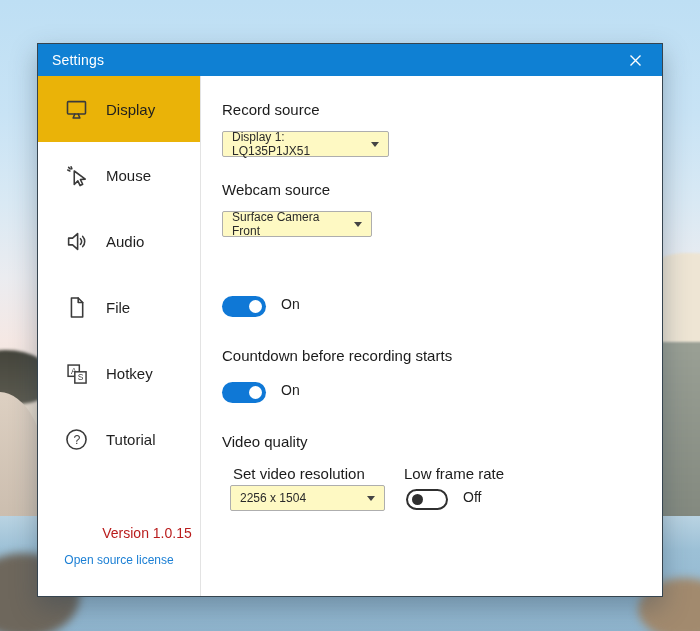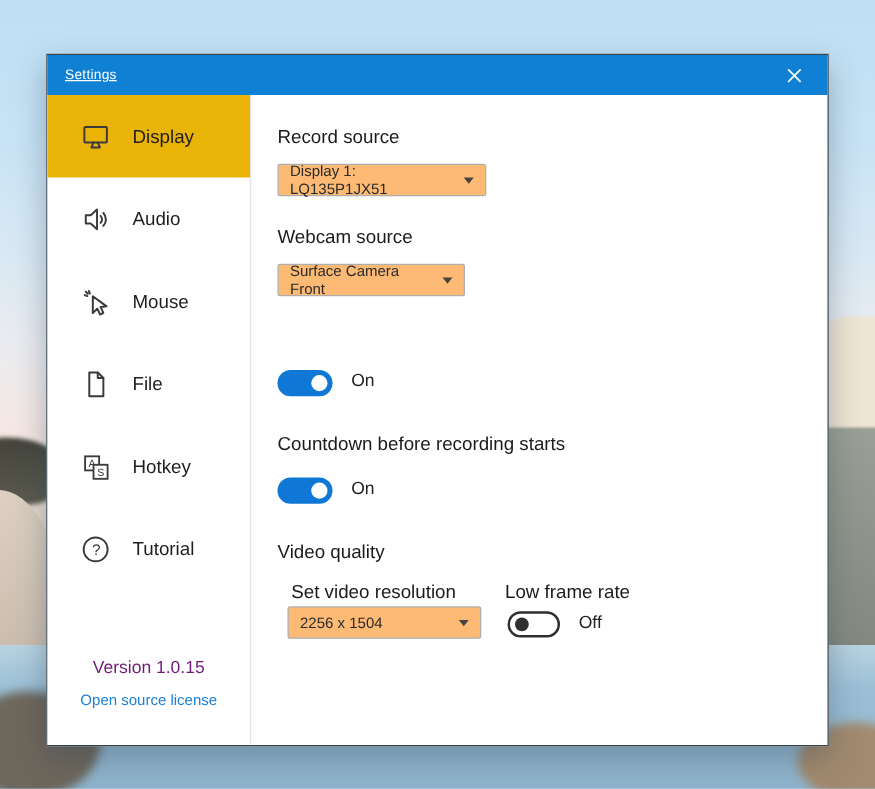--- a/index.html
+++ b/index.html
@@ -13,39 +13,39 @@
   .wp-left-rock{left:-34px;top:350px;width:88px;height:54px;background:linear-gradient(180deg,#44443b,#5c5b50);border-radius:45% 55% 40% 50%;filter:blur(1.5px);}
   .wp-left-sand{left:-22px;top:392px;width:70px;height:130px;background:linear-gradient(180deg,#ddd0c2,#cbbdae);border-radius:30% 70% 0 0;}
   .wp-water{left:0;top:516px;width:700px;height:115px;background:linear-gradient(180deg,#b9d3e2 0%,#9cc0d6 30%,#8fb4cd 100%);}
   .wp-left-dark{left:-32px;top:553px;width:112px;height:85px;background:#6e675c;filter:blur(4px);border-radius:50%;}
   .wp-right-tan{right:-30px;top:578px;width:92px;height:62px;background:#a28a6e;filter:blur(4px);border-radius:50%;}
 
   
   .window{position:absolute;left:37px;top:43px;width:626px;height:554px;background:#fff;
     border:1px solid #36444f;box-sizing:border-box;box-shadow:0 10px 24px rgba(40,60,80,.35);}
   .titlebar{height:32px;background:#0f80d3;display:flex;align-items:center;padding:0 14px;box-sizing:border-box;}
-  .title{color:#fff;font-size:11px;letter-spacing:.2px;flex:1;text-decoration:underline;}
+  .title{color:#fff;font-size:14px;letter-spacing:.2px;flex:1;}
   .close-btn{width:22px;height:22px;display:flex;align-items:center;justify-content:center;cursor:default;margin-right:2px;}
   .win-body{display:flex;height:520px;}
 
   
   .sidebar{width:163px;background:#fff;border-right:1px solid #e3e3e3;position:relative;box-sizing:border-box;flex-shrink:0;}
   .side-item{height:66px;display:flex;align-items:center;padding-left:25px;box-sizing:border-box;}
   .side-item.selected{background:#eab308;}
   .side-icon{width:27px;height:27px;margin-right:16px;flex-shrink:0;}
   .side-label{font-size:15px;color:#1f1f1f;}
   .side-footer{position:absolute;left:0;width:100%;text-align:center;}
-  .version{top:449px;font-size:14px;color:#701a75;}
+  .version{top:449px;font-size:14px;color:#b91c1c;padding-left:28px;}
   .license{top:477px;font-size:12px;color:#1b7fd4;cursor:pointer;}
 
   
   .content{position:relative;flex:1;}
   .abs{position:absolute;}
   .sec-label{font-size:15px;color:#1b1b1b;}
-  .dropdown{height:26px;border:1px solid #aeaeae;border-radius:2px;background:#fdba74;display:flex;align-items:center;justify-content:space-between;padding:0 9px;box-sizing:border-box;font-size:12px;color:#2a2a2a;}
+  .dropdown{height:26px;border:1px solid #aeaeae;border-radius:2px;background:#fef9c3;display:flex;align-items:center;justify-content:space-between;padding:0 9px;box-sizing:border-box;font-size:12px;color:#2a2a2a;}
   .dd-arrow{width:0;height:0;border-left:4px solid transparent;border-right:4px solid transparent;border-top:5px solid #444;margin-left:10px;}
   .toggle-row{display:flex;align-items:flex-start;}
   .toggle{position:relative;box-sizing:border-box;}
   .toggle.on{width:44px;height:21px;border-radius:11px;background:#0f78d6;}
   .toggle.on .knob{position:absolute;right:4px;top:4px;width:13px;height:13px;border-radius:50%;background:#fff;}
   .toggle.off{width:42px;height:21px;border-radius:11px;background:#fff;border:2px solid #2f2f2f;}
   .toggle.off .knob{position:absolute;left:4px;top:3px;width:11px;height:11px;border-radius:50%;background:#2f2f2f;}
   .state-label{font-size:14px;color:#222;margin-left:15px;}
   svg{display:block;}
 </style>
@@ -78,33 +78,33 @@
         <div class="side-item selected">
           <svg class="side-icon" viewBox="0 0 24 24" fill="none" stroke="#3a3a3a" stroke-width="1.4" stroke-linejoin="round" stroke-linecap="round">
             <rect x="4" y="5" width="16" height="11" rx="0.8"></rect>
             <path d="M9 19.5 H15 M10.5 16 L9 19.5 M13.5 16 L15 19.5"></path>
           </svg>
           <span class="side-label">Display</span>
         </div>
 
         <div class="side-item">
           <svg class="side-icon" viewBox="0 0 24 24" fill="none" stroke="#3a3a3a" stroke-width="1.4" stroke-linejoin="round" stroke-linecap="round">
+            <path d="M10 8 L10 20 L13.2 16.8 L15.2 21 L17.5 19.8 L15.5 15.6 L19.8 15.2 Z"></path>
+            <path d="M7.2 4.2 L7.9 6.1 M4.2 7.2 L6.1 7.9 M5 4.8 L6.4 6.2"></path>
+          </svg>
+          <span class="side-label">Mouse</span>
+        </div>
+
+        <div class="side-item">
+          <svg class="side-icon" viewBox="0 0 24 24" fill="none" stroke="#3a3a3a" stroke-width="1.4" stroke-linejoin="round" stroke-linecap="round">
             <path d="M5 9 H8.5 L13 5 V19 L8.5 15 H5 Z"></path>
             <path d="M15.5 9.5 a3.5 3.5 0 0 1 0 5"></path>
             <path d="M17.5 7.5 a6.5 6.5 0 0 1 0 9"></path>
           </svg>
           <span class="side-label">Audio</span>
-        </div>
-
-        <div class="side-item">
-          <svg class="side-icon" viewBox="0 0 24 24" fill="none" stroke="#3a3a3a" stroke-width="1.4" stroke-linejoin="round" stroke-linecap="round">
-            <path d="M10 8 L10 20 L13.2 16.8 L15.2 21 L17.5 19.8 L15.5 15.6 L19.8 15.2 Z"></path>
-            <path d="M7.2 4.2 L7.9 6.1 M4.2 7.2 L6.1 7.9 M5 4.8 L6.4 6.2"></path>
-          </svg>
-          <span class="side-label">Mouse</span>
         </div>
 
         <div class="side-item">
           <svg class="side-icon" viewBox="0 0 24 24" fill="none" stroke="#3a3a3a" stroke-width="1.4" stroke-linejoin="round" stroke-linecap="round">
             <path d="M7.5 3.5 H13.5 L17.5 7.5 V20.5 H7.5 Z"></path>
             <path d="M13.5 3.5 V7.5 H17.5"></path>
           </svg>
           <span class="side-label">File</span>
         </div>
 

